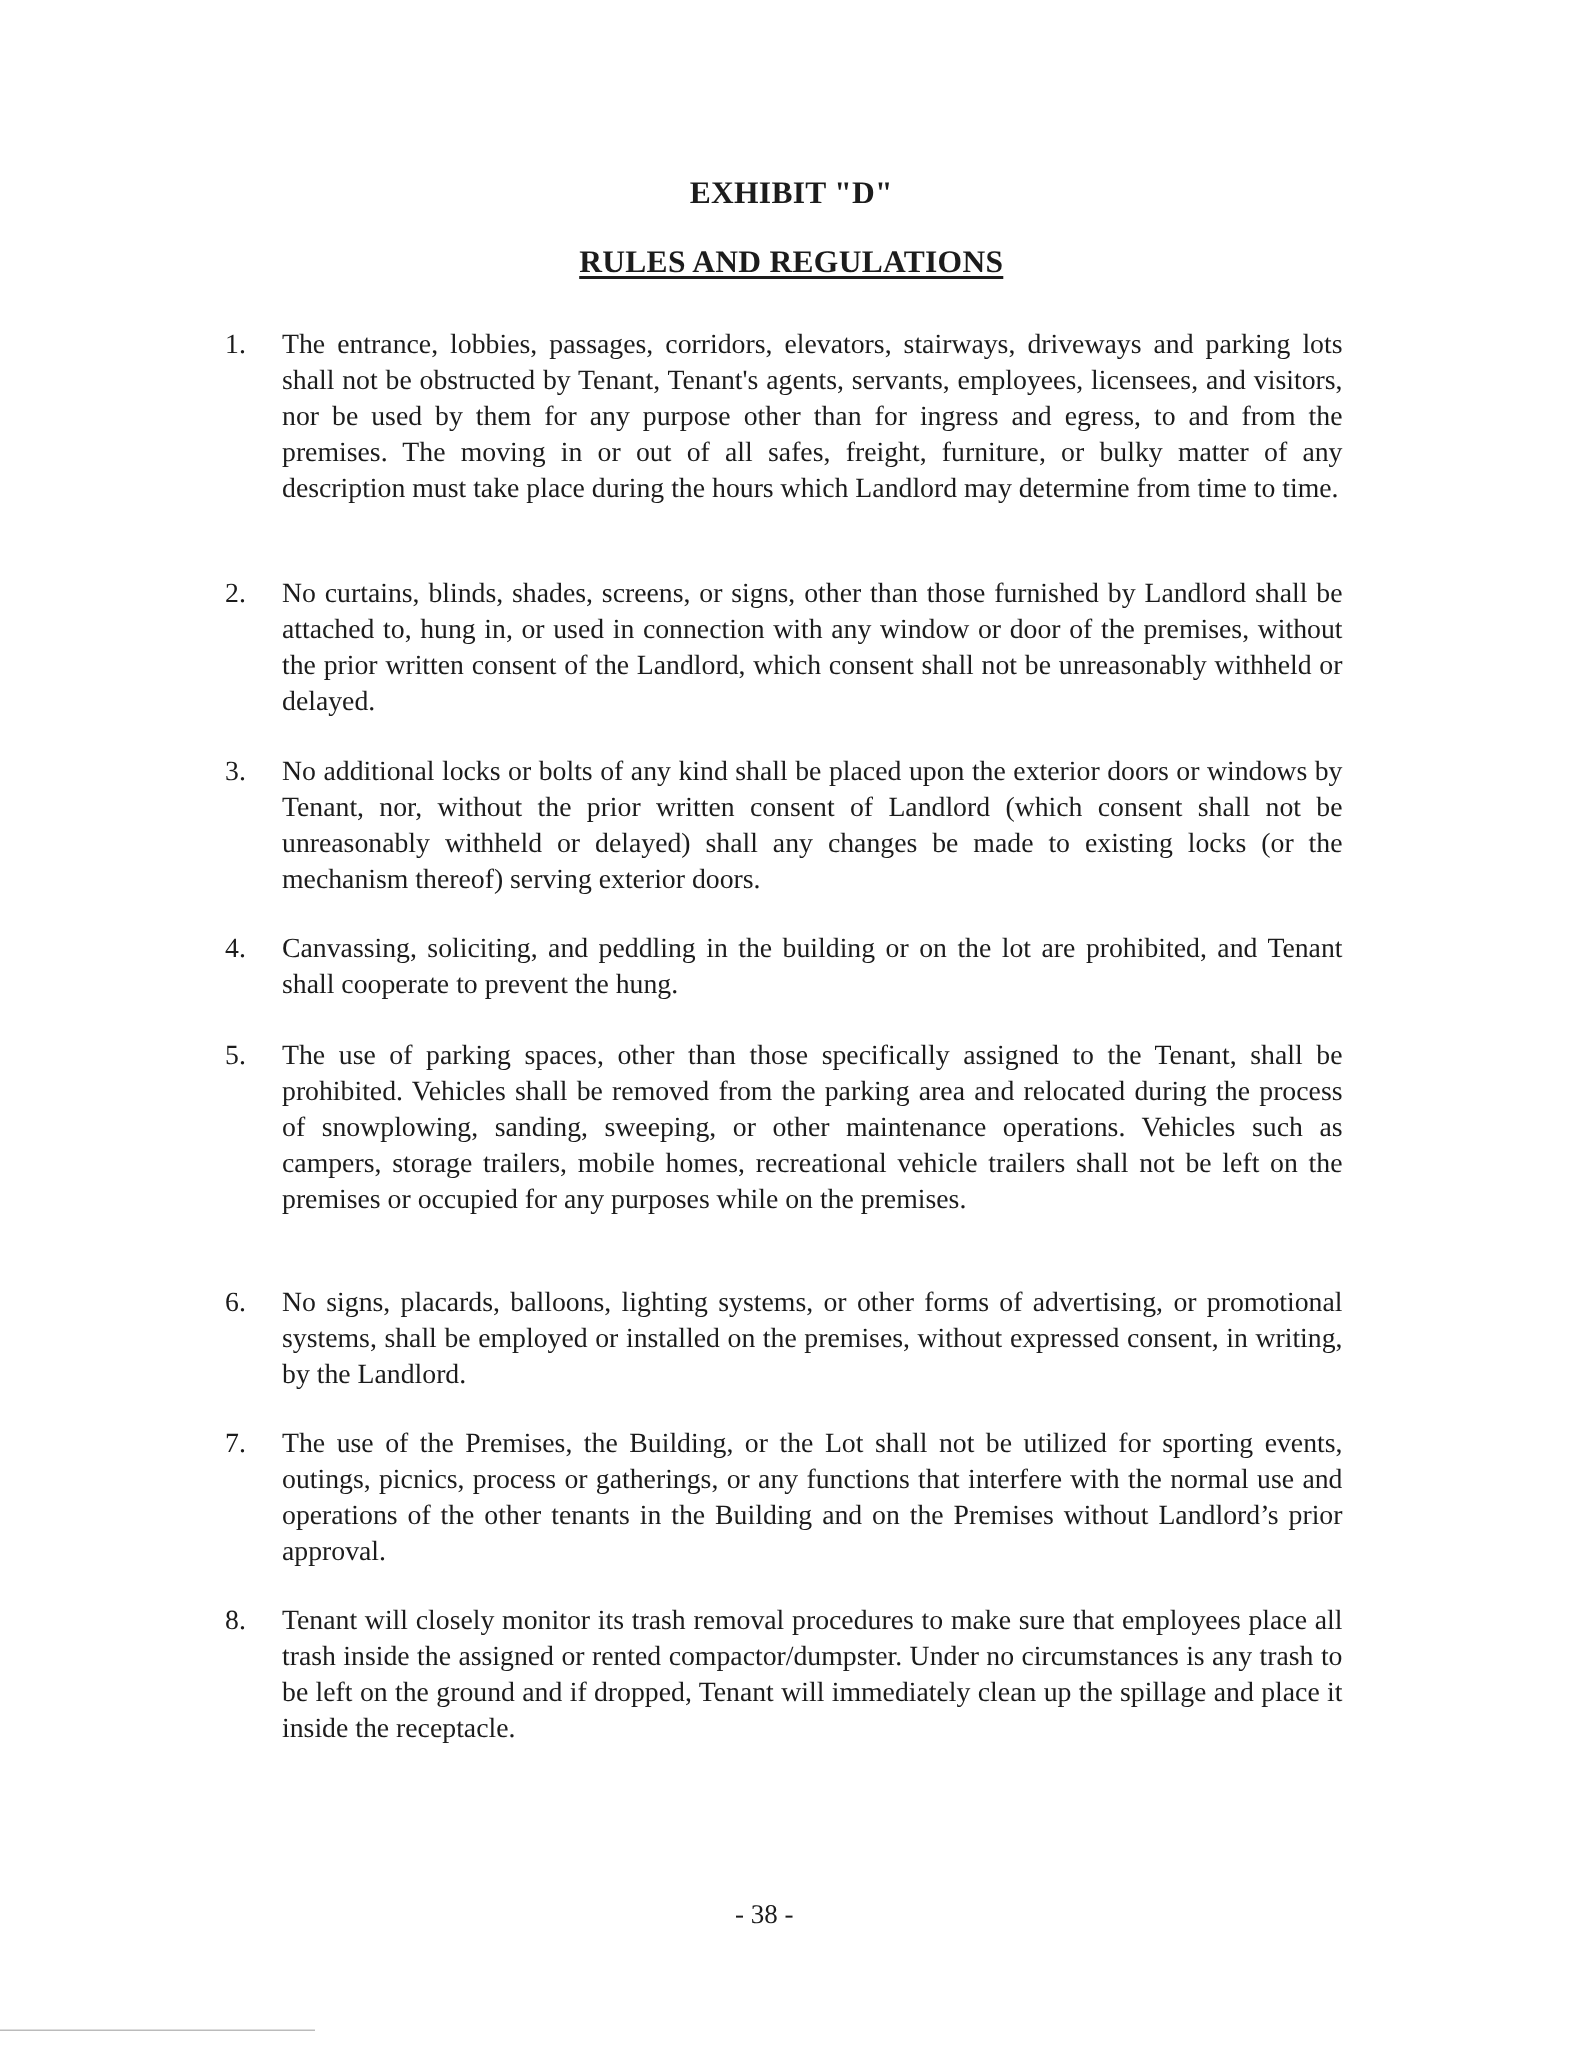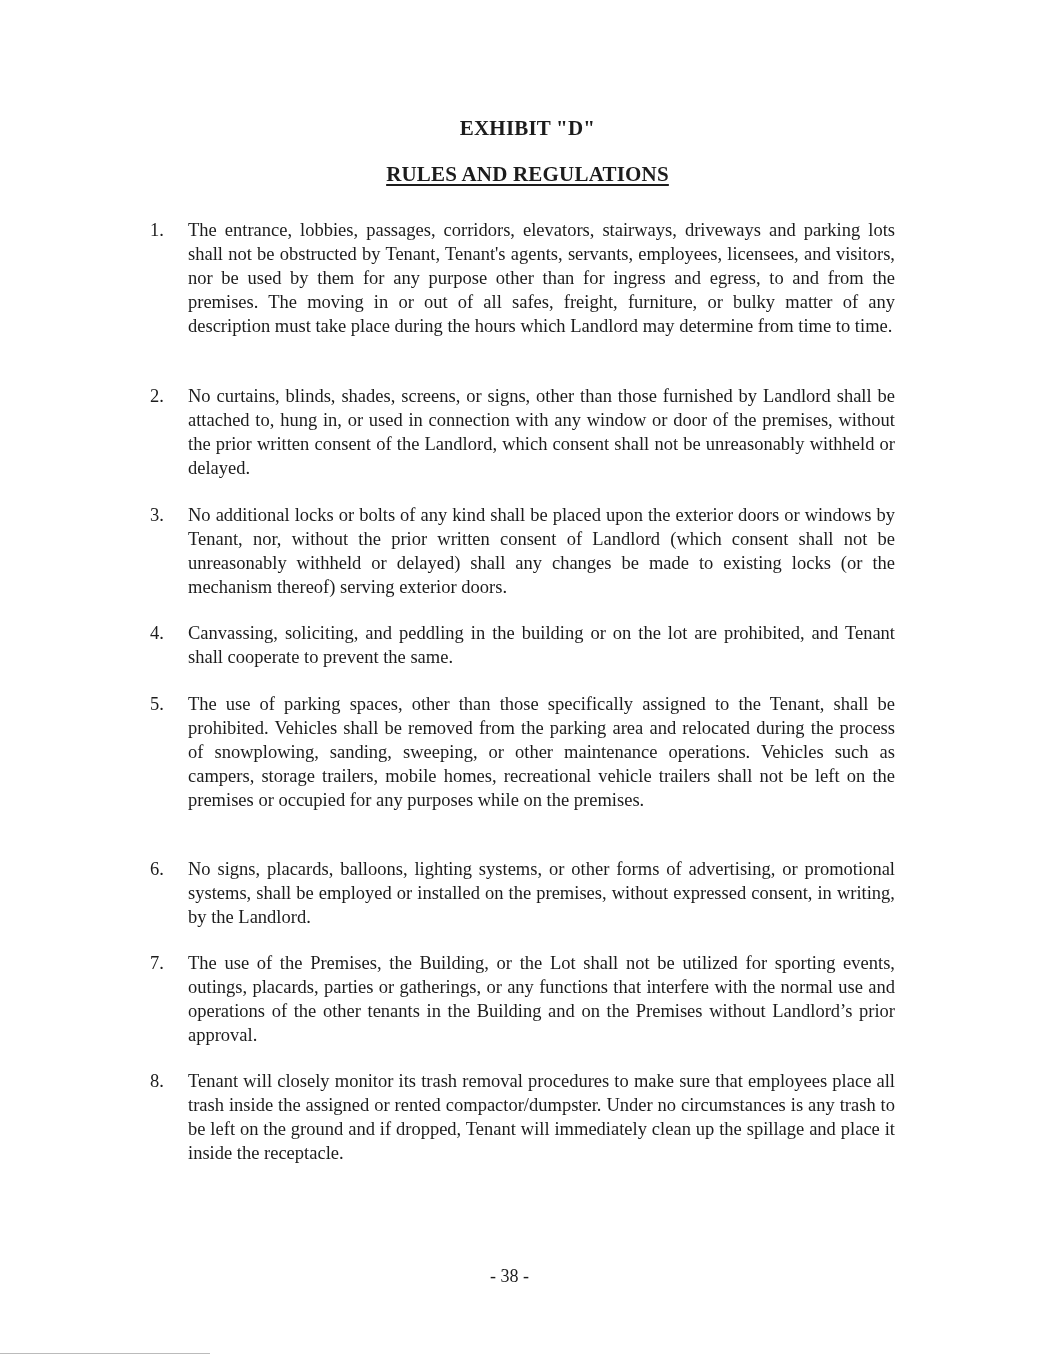--- a/index.html
+++ b/index.html
@@ -43,33 +43,33 @@
 <div class="rule" style="top:384px;">
   <span class="num">2.</span>
   <div class="text">No curtains, blinds, shades, screens, or signs, other than those furnished by Landlord shall be attached to, hung in, or used in connection with any window or door of the premises, without the prior written consent of the Landlord, which consent shall not be unreasonably withheld or delayed.</div>
 </div>
 <div class="rule" style="top:503px;">
   <span class="num">3.</span>
   <div class="text">No additional locks or bolts of any kind shall be placed upon the exterior doors or windows by Tenant, nor, without the prior written consent of Landlord (which consent shall not be unreasonably withheld or delayed) shall any changes be made to existing locks (or the mechanism thereof) serving exterior doors.</div>
 </div>
 <div class="rule" style="top:621px;">
   <span class="num">4.</span>
-  <div class="text">Canvassing, soliciting, and peddling in the building or on the lot are prohibited, and Tenant shall cooperate to prevent the same.</div>
+  <div class="text">Canvassing, soliciting, and peddling in the building or on the lot are prohibited, and Tenant shall cooperate to prevent the hung.</div>
 </div>
 <div class="rule" style="top:692px;">
   <span class="num">5.</span>
   <div class="text">The use of parking spaces, other than those specifically assigned to the Tenant, shall be prohibited.  Vehicles shall be removed from the parking area and relocated during the process of snowplowing, sanding, sweeping, or other maintenance operations.  Vehicles such as campers, storage trailers, mobile homes, recreational vehicle trailers shall not be left on the premises or occupied for any purposes while on the premises.</div>
 </div>
 <div class="rule" style="top:857px;">
   <span class="num">6.</span>
   <div class="text">No signs, placards, balloons, lighting systems, or other forms of advertising, or promotional systems, shall be employed or installed on the premises, without expressed consent, in writing, by the Landlord.</div>
 </div>
 <div class="rule" style="top:951px;">
   <span class="num">7.</span>
-  <div class="text">The use of the Premises, the Building, or the Lot shall not be utilized for sporting events, outings, placards, parties or gatherings, or any functions that interfere with the normal use and operations of the other tenants in the Building and on the Premises without Landlord’s prior approval.</div>
+  <div class="text">The use of the Premises, the Building, or the Lot shall not be utilized for sporting events, outings, picnics, process or gatherings, or any functions that interfere with the normal use and operations of the other tenants in the Building and on the Premises without Landlord’s prior approval.</div>
 </div>
 <div class="rule" style="top:1069px;">
   <span class="num">8.</span>
   <div class="text">Tenant will closely monitor its trash removal procedures to make sure that employees place all trash inside the assigned or rented compactor/dumpster.  Under no circumstances is any trash to be left on the ground and if dropped, Tenant will immediately clean up the spillage and place it inside the receptacle.</div>
 </div>
 
 <div class="page-num">- 38 -</div>
 <div class="scan-line"></div>
 
 </body></html>

